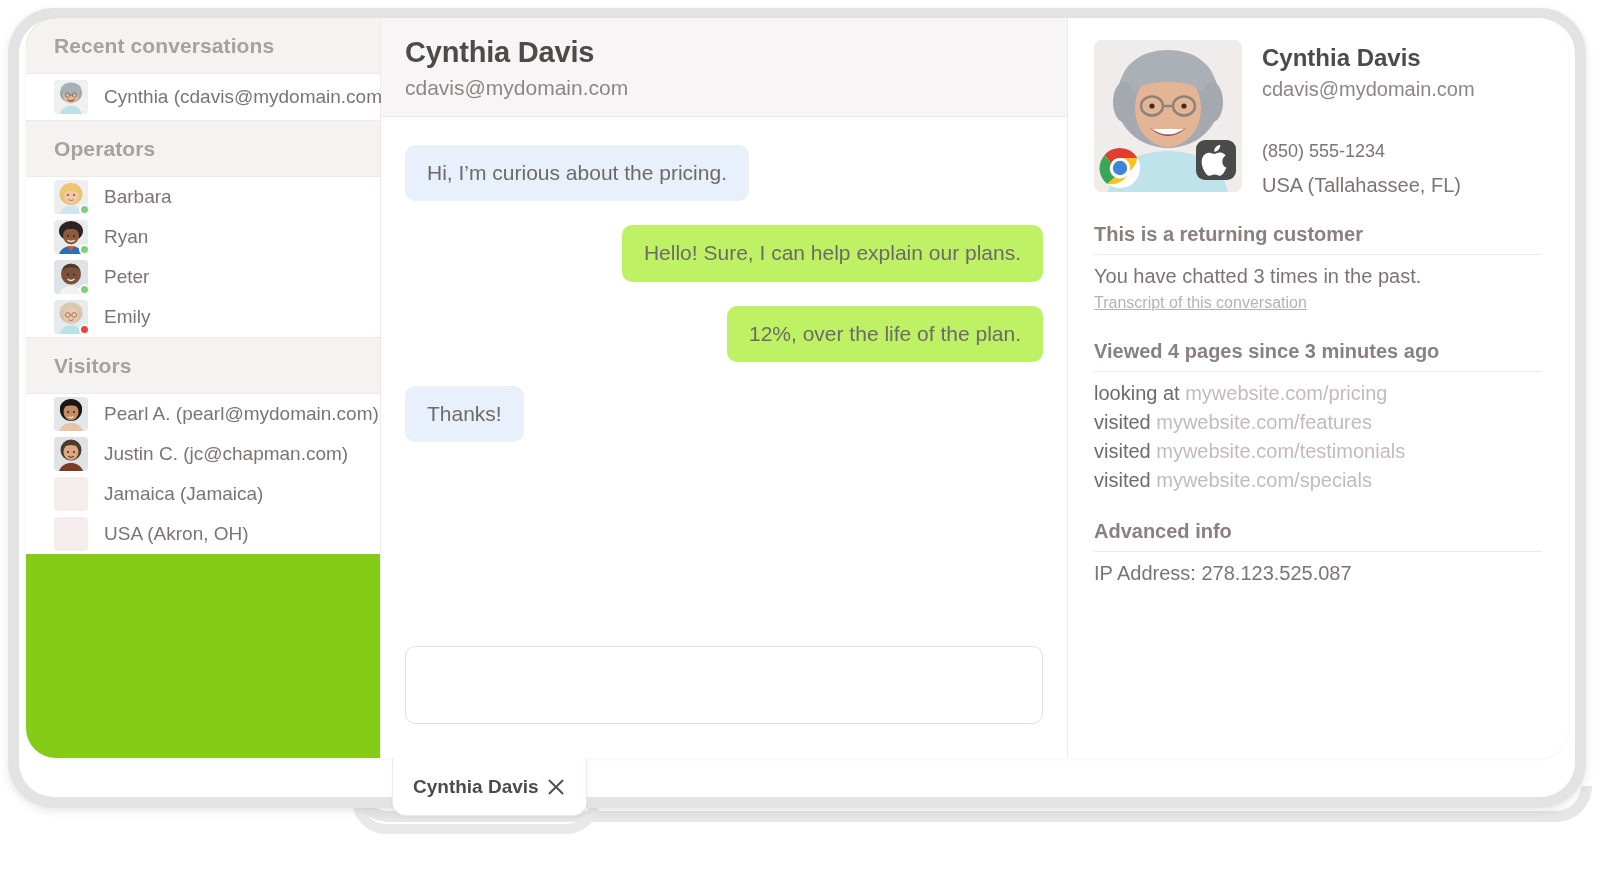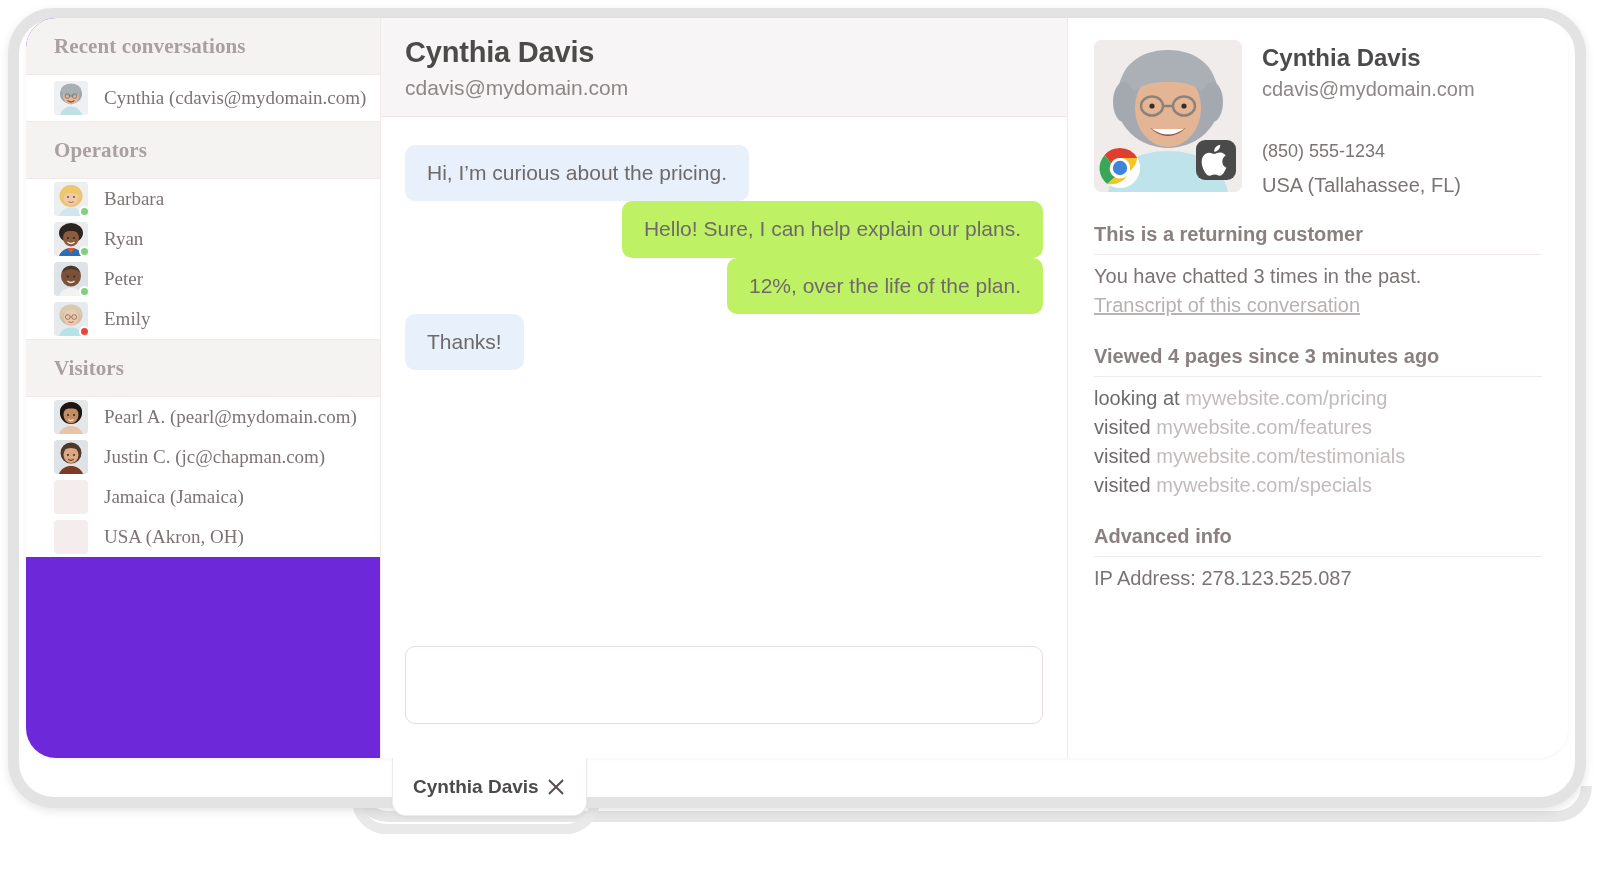--- a/index.html
+++ b/index.html
@@ -63,25 +63,24 @@
     background: #ffffff;
     overflow: hidden;
     display: flex;
     box-shadow: 0 1px 4px rgba(0,0,0,0.05);
   }
 
   
   .sidebar {
     width: 355px;
     flex: 0 0 355px;
-    background: #6d28d9;
+    background: #84cc16;
     border-right: 1px solid #efe9e9;
     display: flex;
     flex-direction: column;
-    font-family: Liberation Serif, serif;
   }
   .sec-header {
     background: #f5f2f2;
     border-top: 1px solid #efe9e9;
     border-bottom: 1px solid #efe9e9;
     padding: 16px 28px 15px 28px;
     font-size: 21px;
     font-weight: bold;
     color: #a9a0a0;
     letter-spacing: 0.1px;
@@ -151,20 +150,21 @@
     font-size: 21px;
     color: #8d8686;
     margin-top: 7px;
   }
 
   .messages {
     flex: 1 1 auto;
     padding: 28px 24px 0 24px;
     display: flex;
     flex-direction: column;
+    gap: 24px;
     overflow: hidden;
   }
   .msg-row { display: flex; }
   .msg-row.in  { justify-content: flex-start; }
   .msg-row.out { justify-content: flex-end; }
 
   .bubble {
     max-width: 74%;
     padding: 15px 22px;
     border-radius: 10px;
@@ -250,21 +250,21 @@
     border-bottom: 1px solid #efe9e9;
   }
   .sec-body { margin-top: 8px; }
 
   .body-line {
     font-size: 20px;
     color: #7c7474;
     line-height: 1.35;
   }
   .link-line {
-    font-size: 20px;
+    font-size: 16px;
     color: #b9b1b1;
     text-decoration: underline;
     line-height: 1.35;
     cursor: pointer;
     display: inline-block;
     margin-top: 2px;
   }
   .visit-line {
     font-size: 20px;
     line-height: 1.35;

